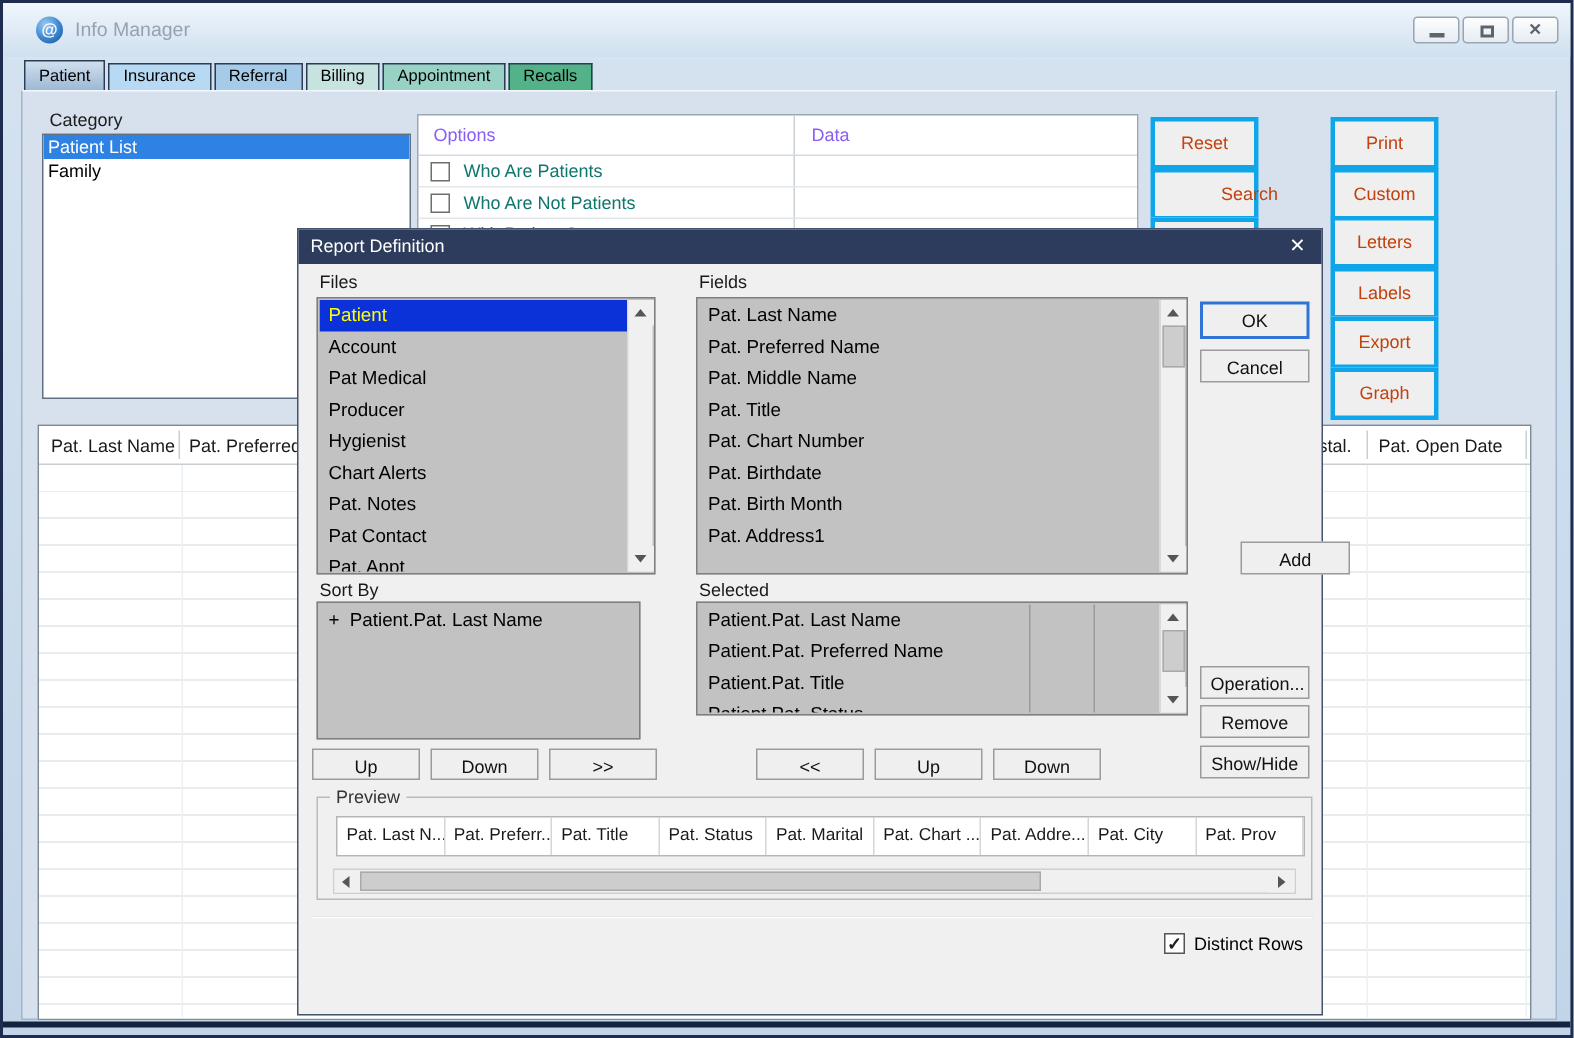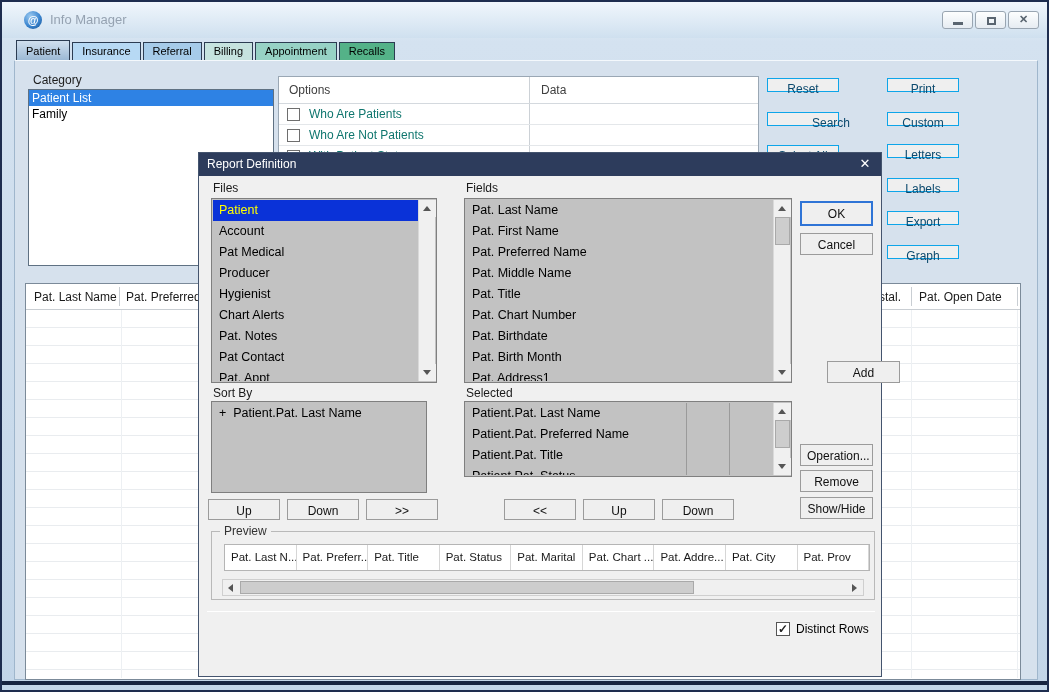--- a/index.html
+++ b/index.html
@@ -28,30 +28,30 @@
   .panel{position:absolute;left:12px;top:58px;width:1024px;height:620px;background:#d6e1ed;
     border:1px solid #9fb6cc;border-top:1px solid #f4f8fc;}
   .grp-label{position:absolute;font-size:12px;color:#1c1c1c;}
   .category-list{position:absolute;left:13px;top:28px;width:246px;height:177px;background:#fff;
     border:1px solid #5f7183;overflow:hidden;}
   .cat-item{height:16px;line-height:16px;font-size:12px;padding-left:3px;color:#000;}
   .cat-item.selected{background:#2e82e4;color:#fff;}
   
   .options-table{position:absolute;left:263px;top:15px;width:481px;height:210px;background:#fff;
     border:1px solid #9aa7b4;}
-  .opt-head{position:relative;height:27px;border-bottom:1px solid #d4d9de;font-size:12px;color:#404040;}
+  .opt-head{position:relative;height:27px;border-bottom:1px solid #d4d9de;font-size:12px;color:#8b5cf6;}
   .opt-head .h1{position:absolute;left:10px;top:6px;}
   .opt-head .h2{position:absolute;left:262px;top:6px;}
   .opt-vline{position:absolute;left:250px;top:0;bottom:0;width:1px;background:#ccd1d6;}
   .opt-row{position:relative;height:21px;border-bottom:1px solid #e4e7ea;}
   .cb{position:absolute;left:8px;top:4px;width:13px;height:13px;background:#fff;border:1px solid #6e6e6e;}
   .opt-label{position:absolute;left:30px;top:3px;font-size:12px;color:#0f766e;}
   
-  .btn{position:absolute;width:72px;height:14px;background:#efefef;border:1px solid #0ea5e9;
-    font-size:12px;color:#0c4a6e;text-align:center;line-height:19px;}
+  .btn{position:absolute;width:72px;height:35px;background:#efefef;border:3px solid #0ea5e9;
+    font-size:12px;color:#c2410c;text-align:center;line-height:19px;}
   
   .results{position:absolute;left:10px;top:222px;width:996px;height:397px;background:#fff;border:1px solid #7b8a99;}
   .res-head{position:absolute;left:0;top:0;right:0;height:26px;border-bottom:1px solid #c9ced3;font-size:12px;color:#1a1a1a;}
   .res-head .c0{position:absolute;left:8px;top:6px;}
   .res-head .c1{position:absolute;left:100px;top:6px;}
   .res-head .cs{position:absolute;left:853px;top:6px;}
   .res-head .co{position:absolute;left:893px;top:6px;}
   .res-hline{position:absolute;top:3px;bottom:3px;width:1px;background:#c9ced3;}
   .res-body{position:absolute;left:0;top:26px;right:0;bottom:0;
     background:repeating-linear-gradient(to bottom,#fff 0 17px,#e9ecef 17px 18px);}
@@ -213,21 +213,20 @@
           </span>
         <span class="vs-btn down">
             <span class="tri down"></span>
           </span>
       </div>
     </div>
 
     <div class="listbox" style="left:265px;top:45px;width:328px;height:185px;">
       <div class="lb-inner">
           <div class="lb-item">Pat. Last Name</div>
-          <div class="lb-item">Pat. First Name</div>
           <div class="lb-item">Pat. Preferred Name</div>
           <div class="lb-item">Pat. Middle Name</div>
           <div class="lb-item">Pat. Title</div>
           <div class="lb-item">Pat. Chart Number</div>
           <div class="lb-item">Pat. Birthdate</div>
           <div class="lb-item">Pat. Birth Month</div>
           <div class="lb-item">Pat. Address1</div>
         </div>
       <div class="vscroll">
         <span class="vs-btn up">

